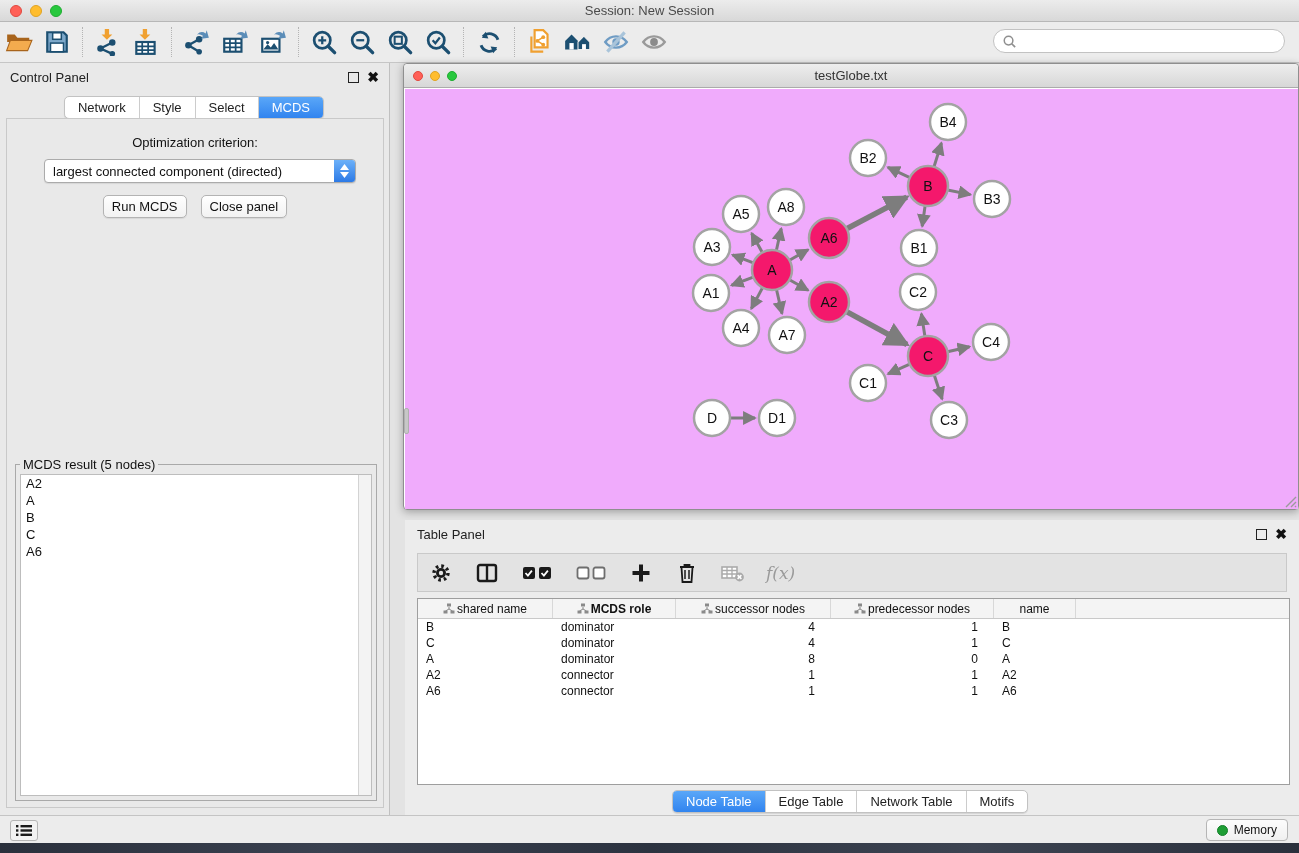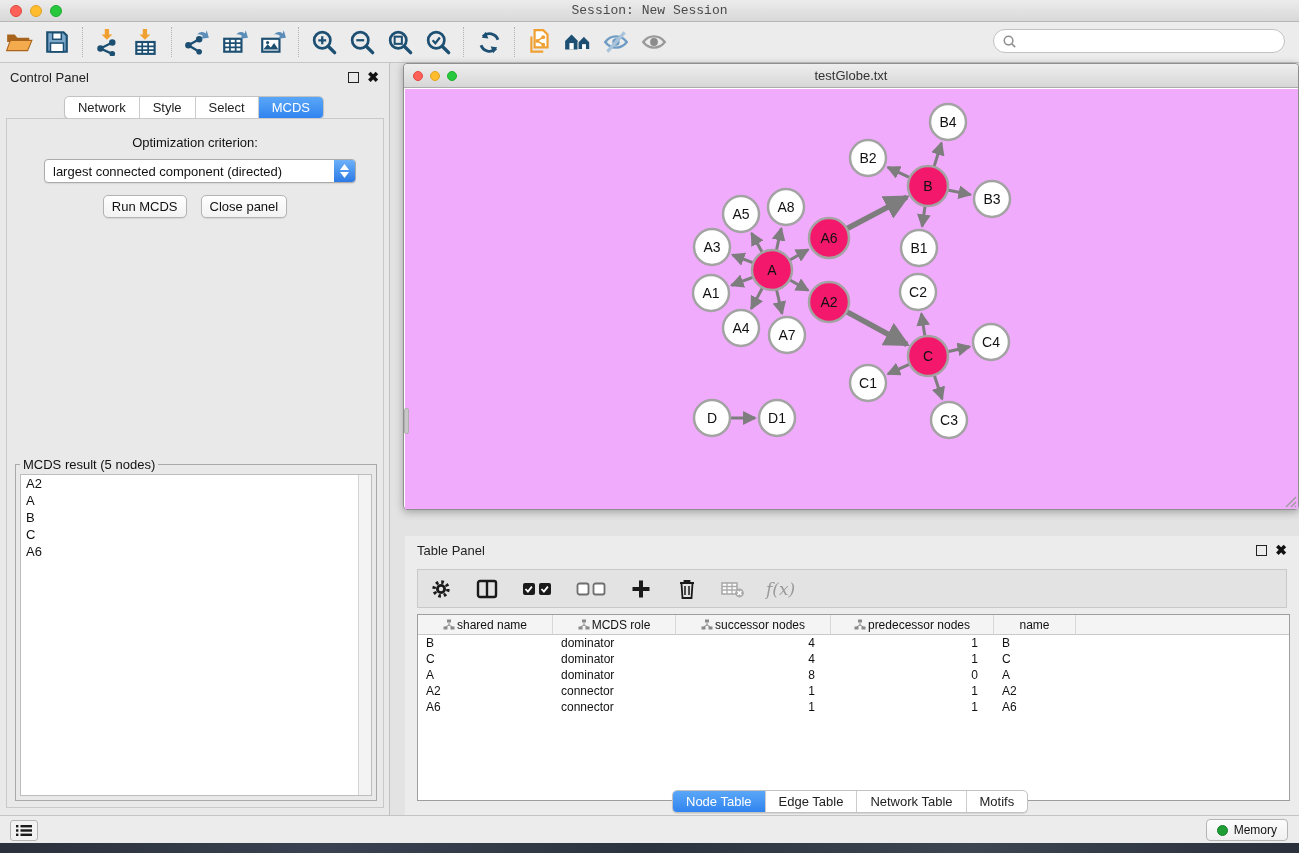--- a/index.html
+++ b/index.html
@@ -9,21 +9,21 @@
   
   .titlebar { position:absolute; left:0; top:0; width:1299px; height:22px;
     background:linear-gradient(#ececec,#d8d8d8); border-bottom:1px solid #b7b7b7;
     display:flex; align-items:center; }
   .lights { display:flex; gap:8px; margin-left:10px; }
   .light { width:12px; height:12px; border-radius:50%; }
   .light.red{ background:#ff6057; border:1px solid #e1483f;}
   .light.yellow{ background:#ffbd2e; border:1px solid #e0a323;}
   .light.green{ background:#28c83e; border:1px solid #1ead30;}
   .titlebar .title { position:absolute; left:0; right:0; text-align:center;
-    font-size:13px; color:#4a4a4a;font-family:Liberation Mono, monospace; }
+    font-size:13px; color:#4a4a4a; }
 
   
   .toolbar { position:absolute; left:0; top:22px; width:1299px; height:41px;
     background:#ececec; border-bottom:1px solid #c6c6c6; display:flex; align-items:center; }
   .tbtn { width:38px; height:32px; display:flex; align-items:center; justify-content:center; }
   .tsep { width:1px; height:30px; border-left:1px dotted #b4b4b4; margin:0 6px; }
   .search-wrap { position:absolute; right:14px; top:7px; width:292px; height:24px;
     background:#fff; border:1px solid #c2c2c2; border-radius:12px;
     display:flex; align-items:center; padding-left:8px; }
   .search-wrap input { border:none; outline:none; flex:1; font-size:13px;
@@ -82,21 +82,21 @@
   .net-titlebar .light { width:10px; height:10px; }
   .net-title { position:absolute; left:0; right:0; text-align:center; font-size:13px; color:#333; }
   .net-canvas { position:absolute; left:1px; top:25px; width:893px; height:420px;
     background:#f0abfc; overflow:hidden; }
   .v-nub { position:absolute; left:0px; top:344px; width:5px; height:26px;
     background:#c7c7c7; border:1px solid #b0b0b0; border-radius:2px; }
   .resize-grip { position:absolute; right:1px; bottom:1px; }
 
   
   .table-panel { position:absolute; left:405px; top:520px; width:894px; height:295px;
-    background:#ececec;margin-top:16px; }
+    background:#ececec; }
   .tp-head { height:28px; display:flex; align-items:center; padding:0 12px; }
   .tp-head .ptitle { font-size:13px; color:#222; }
   .tp-toolbar { position:absolute; left:12px; top:33px; width:870px; height:39px;
     background:#e3e3e3; border:1px solid #c9c9c9; display:flex; align-items:center;
     padding-left:10px; gap:20px; }
   .ticon { display:flex; align-items:center; justify-content:center; width:26px; height:26px; }
   .fx-label { font-size:17px; color:#9a9a9a; font-family:"DejaVu Serif",serif; font-style:italic; }
 
   .node-table { position:absolute; left:12px; top:78px; width:873px; height:187px;
     background:#fff; border:1px solid #9e9e9e; overflow:hidden; }
@@ -514,21 +514,21 @@
     <div class="nt-header" id="nt-header">
         <div class="nt-hcell" style="width: 135px;">
           <svg width="12" height="11" viewBox="0 0 12 11">
             <path d="M6,4 v2 M2.5,8 L6,6 L9.5,8" stroke="#8a8a8a" stroke-width="1" fill="none"></path>
             <rect x="4" y="0.5" width="4" height="3" fill="#8a8a8a"></rect>
             <rect x="0.5" y="7.5" width="4" height="3" fill="#8a8a8a"></rect>
             <rect x="7.5" y="7.5" width="4" height="3" fill="#8a8a8a"></rect>
           </svg>
           <span>shared name</span>
         </div>
-        <div class="nt-hcell" style="width: 123px;">
+        <div class="nt-hcell" style="width: 123px; font-weight: bold;">
           <svg width="12" height="11" viewBox="0 0 12 11">
             <path d="M6,4 v2 M2.5,8 L6,6 L9.5,8" stroke="#8a8a8a" stroke-width="1" fill="none"></path>
             <rect x="4" y="0.5" width="4" height="3" fill="#8a8a8a"></rect>
             <rect x="0.5" y="7.5" width="4" height="3" fill="#8a8a8a"></rect>
             <rect x="7.5" y="7.5" width="4" height="3" fill="#8a8a8a"></rect>
           </svg>
           <span>MCDS role</span>
         </div>
         <div class="nt-hcell" style="width: 155px;">
           <svg width="12" height="11" viewBox="0 0 12 11">

